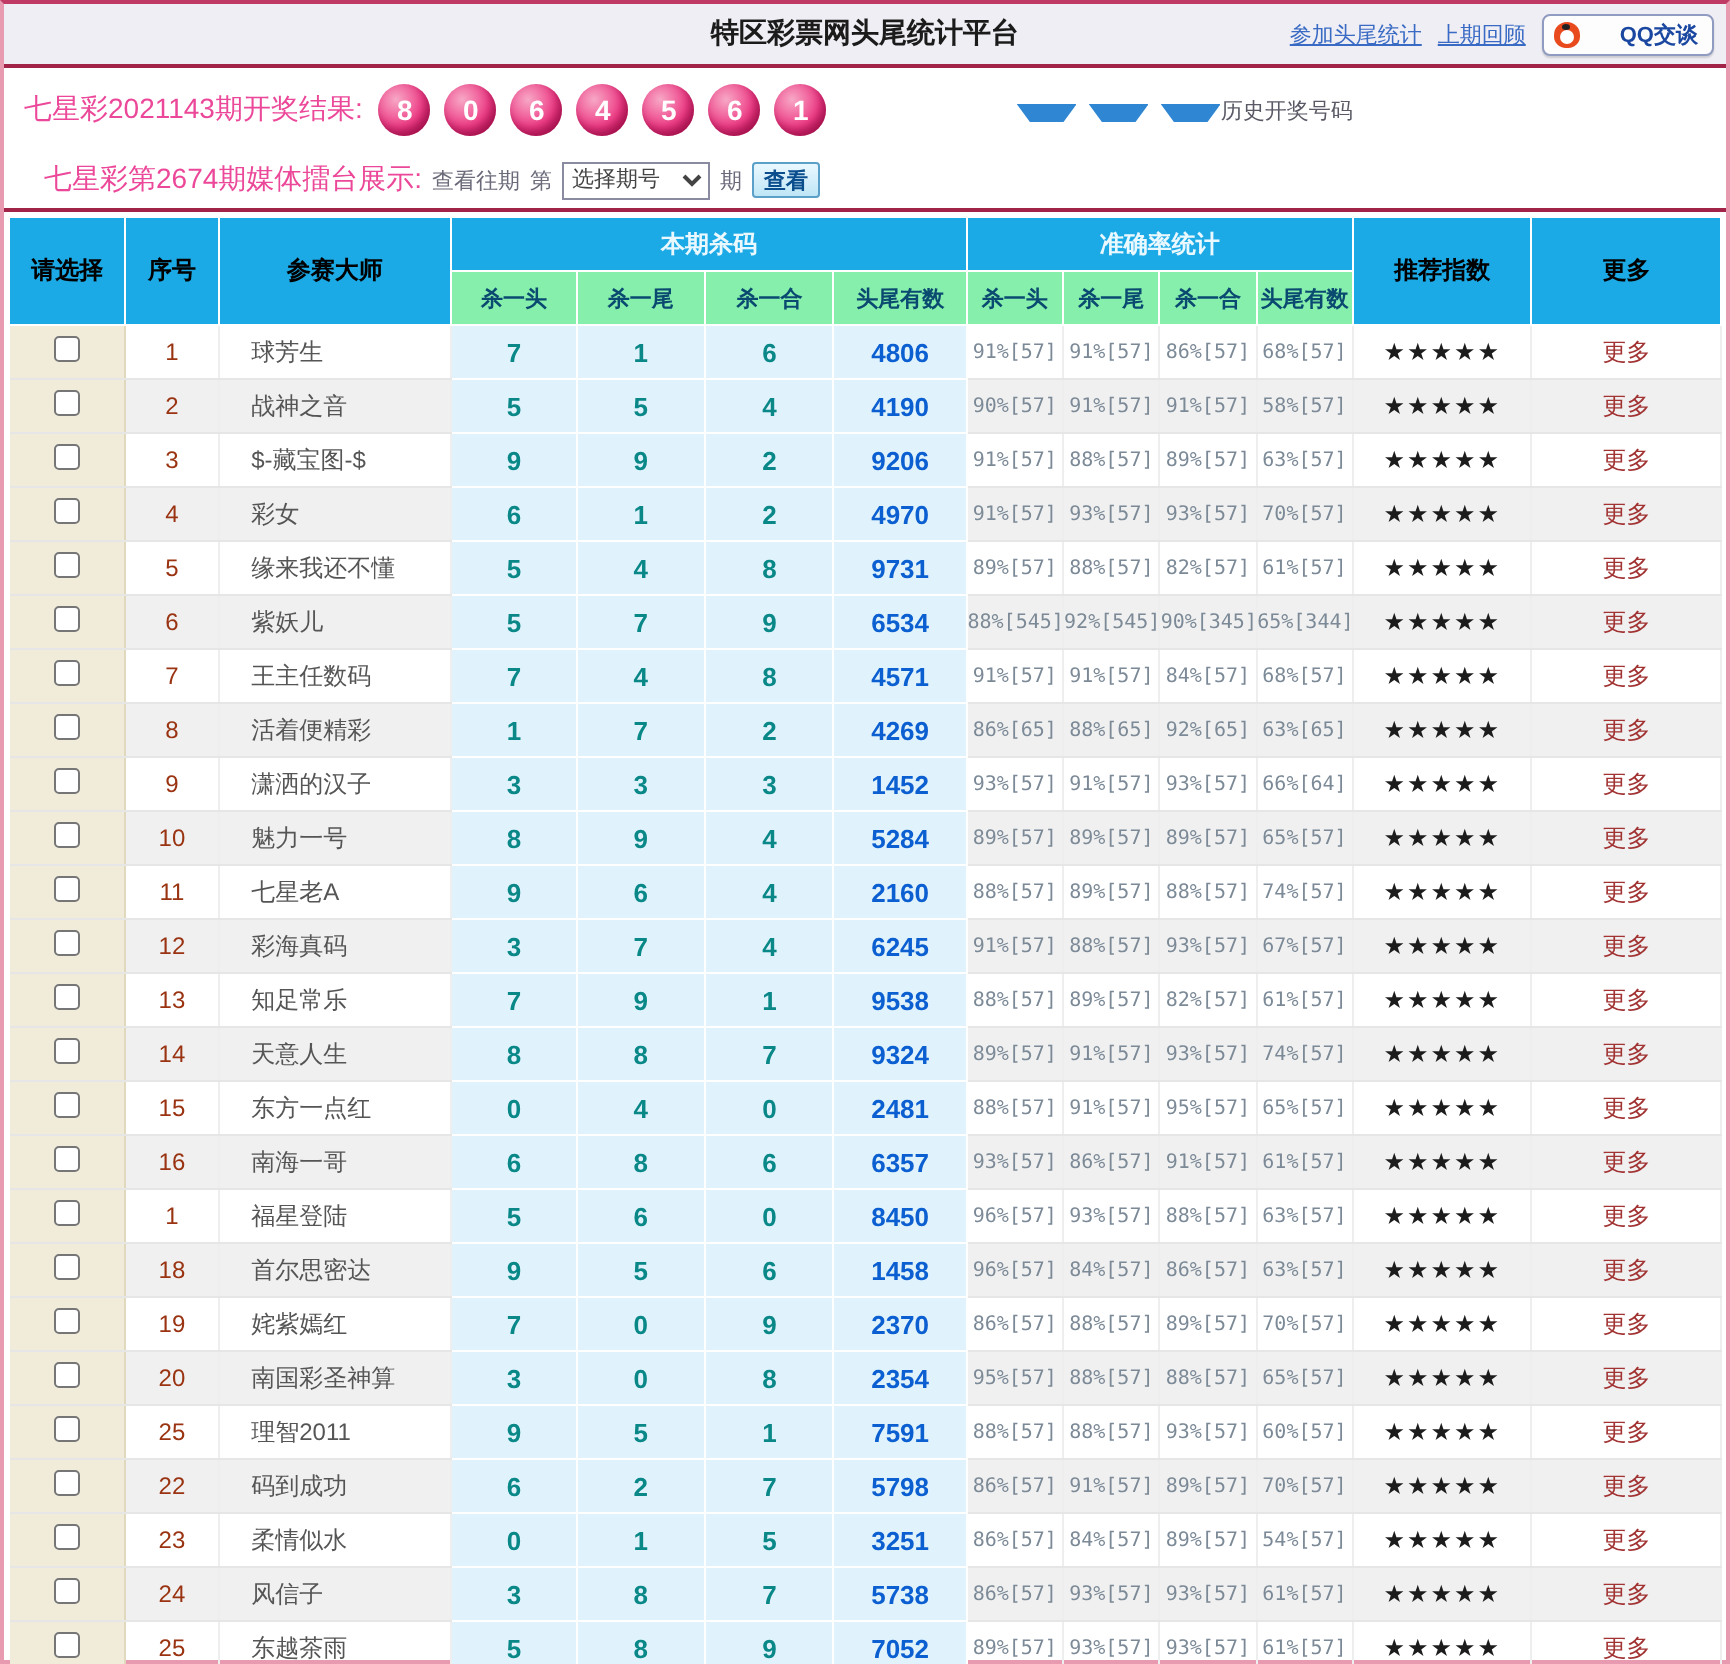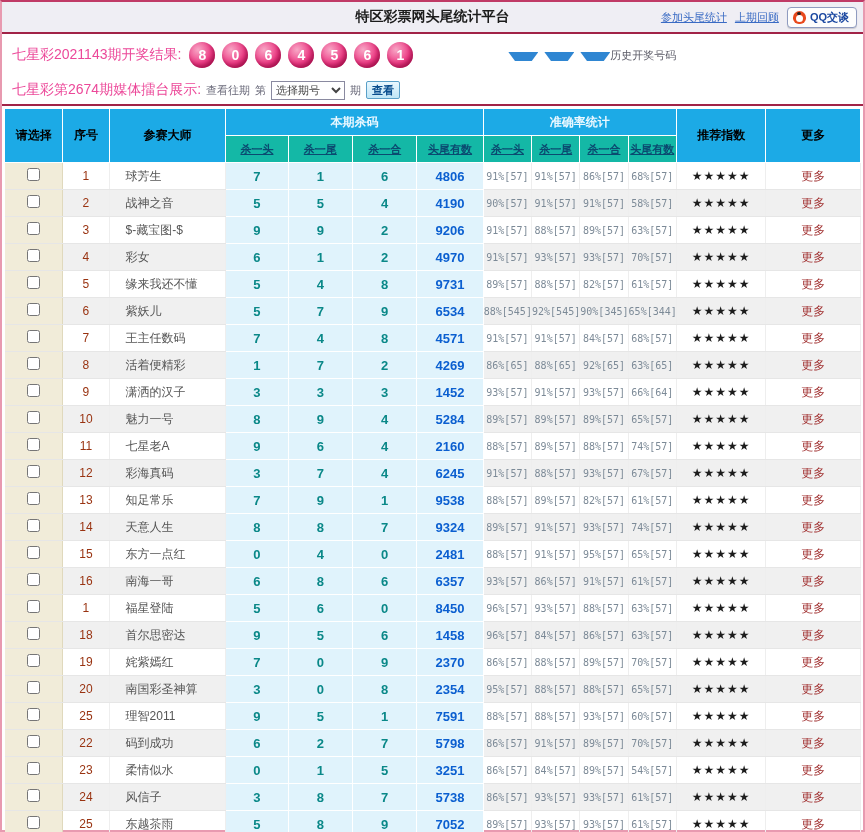--- a/index.html
+++ b/index.html
@@ -5,49 +5,49 @@
   html,body{margin:0;padding:0;background:#fff;}
   body{font-family:"Liberation Sans","DejaVu Sans",sans-serif;width:865px;height:832px;overflow:hidden;}
   .page{width:861px;height:828px;border-left:2px solid #e89ab0;border-right:2px solid #e89ab0;
         border-top:2px solid #c03a66;border-bottom:2px solid #e89ab0;position:relative;background:#fff;}
   
   .topbar{height:30px;background:#efeef4;display:flex;align-items:center;position:relative;
           border-bottom:2px solid #a12347;}
   .title{position:absolute;left:0;right:0;text-align:center;font-size:14px;font-weight:bold;color:#1b1b1b;}
   .top-right{position:absolute;right:6px;top:0;height:30px;display:flex;align-items:center;gap:8px;z-index:2;}
   .top-link{font-size:11px;color:#3a6bc4;text-decoration:underline;cursor:pointer;white-space:nowrap;}
-  .qq-btn{display:flex;align-items:center;gap:4px;background:#fdfdfd;border:1px solid #8f9bc0;border-radius:4px;
+  .qq-btn{display:flex;align-items:center;gap:20px;background:#fdfdfd;border:1px solid #8f9bc0;border-radius:4px;
           padding:2px 7px 2px 5px;cursor:pointer;box-shadow:0 1px 1px rgba(0,0,0,.15);}
   .qq-ico{width:13px;height:13px;border-radius:50% 50% 45% 45%;background:#e8491d;position:relative;}
   .qq-ico:before{content:"";position:absolute;left:3px;top:4px;width:7px;height:7px;border-radius:50%;background:#fff;}
   .qq-ico:after{content:"";position:absolute;left:4.5px;top:1px;width:4px;height:3px;border-radius:50%;background:#222;}
   .qq-label{font-size:11px;font-weight:bold;color:#1a47a0;}
   
   .resultbar{height:42px;display:flex;align-items:center;padding-left:10px;position:relative;}
   .red-label{font-size:14px;font-weight:normal;color:#ec4899;white-space:nowrap;}
   .balls{display:flex;gap:7px;margin-left:8px;}
   .ball{width:26px;height:26px;border-radius:50%;background:radial-gradient(circle at 35% 30%,#f7a8c6,#ee3d86 55%,#c40d56);
         color:#fff;font-weight:bold;font-size:14px;display:flex;align-items:center;justify-content:center;
         box-shadow:inset -2px -3px 4px rgba(120,0,50,.5);}
   .history{margin-left:95px;display:flex;flex-direction:row;align-items:center;cursor:pointer;}
   .hist-tabs{display:flex;gap:6px;margin-bottom:-3px;}
   .hist-tab{width:30px;height:9px;background:#2f86d2;clip-path:polygon(0 0,100% 0,78% 100%,22% 100%);}
   .hist-text{font-size:11px;color:#5a5a66;text-shadow:0 0 2px #fff;}
   
-  .filterbar{height:28px;display:flex;align-items:center;padding-left:10px;gap:5px;border-bottom:2px solid #a12347;}
+  .filterbar{height:28px;display:flex;align-items:center;padding-left:20px;gap:5px;border-bottom:2px solid #a12347;}
   .small-gray{font-size:11px;color:#6a6a7a;}
   .period-select{font-size:11px;color:#444;width:74px;height:19px;border:1px solid #8a8aa0;background:#fff;}
   .view-btn{font-size:11px;color:#0a4e8e;background:linear-gradient(#eaf8ff,#bfe6f6);border:1px solid #5aa0c8;
             border-radius:2px;height:18px;padding:0 5px;cursor:pointer;font-weight:bold;}
   
   table{border-collapse:collapse;table-layout:fixed;width:857px;margin:2px auto 0 auto;}
   th,td{padding:0;overflow:hidden;white-space:nowrap;}
   th{background:#1caae6;color:#000000;font-size:12px;font-weight:bold;height:26px;border:1px solid #ffffff;}
   th.group{color:#eaf8ff;}
-  th.sub{background:#14b8a6;color:#0b4a70;font-size:11px;text-decoration:underline;}
+  th.sub{background:#86efac;color:#0b4a70;font-size:11px;}
   td{height:26px;border-bottom:1px solid #e6e6e6;border-right:1px solid #eeeeee;font-size:12px;text-align:center;}
   tr.even td.plain{background:#f0f0f0;}
   td.sel{background:#f1ecd9;border-right:1px solid #e0d9bd;}
   td.sel input{width:13px;height:13px;margin:0;cursor:pointer;}
   td.no{color:#993311;}
   td.name{text-align:left;padding-left:16px;color:#555;}
   td.kill{background:#e0f3fc;border-right:1px solid #fff;border-bottom:1px solid #fff;
           color:#0a8888;font-weight:bold;font-size:13px;}
   td.ht{background:#e0f3fc;border-right:1px solid #fff;border-bottom:1px solid #fff;
         color:#0b5fd0;font-weight:bold;font-size:13px;}

